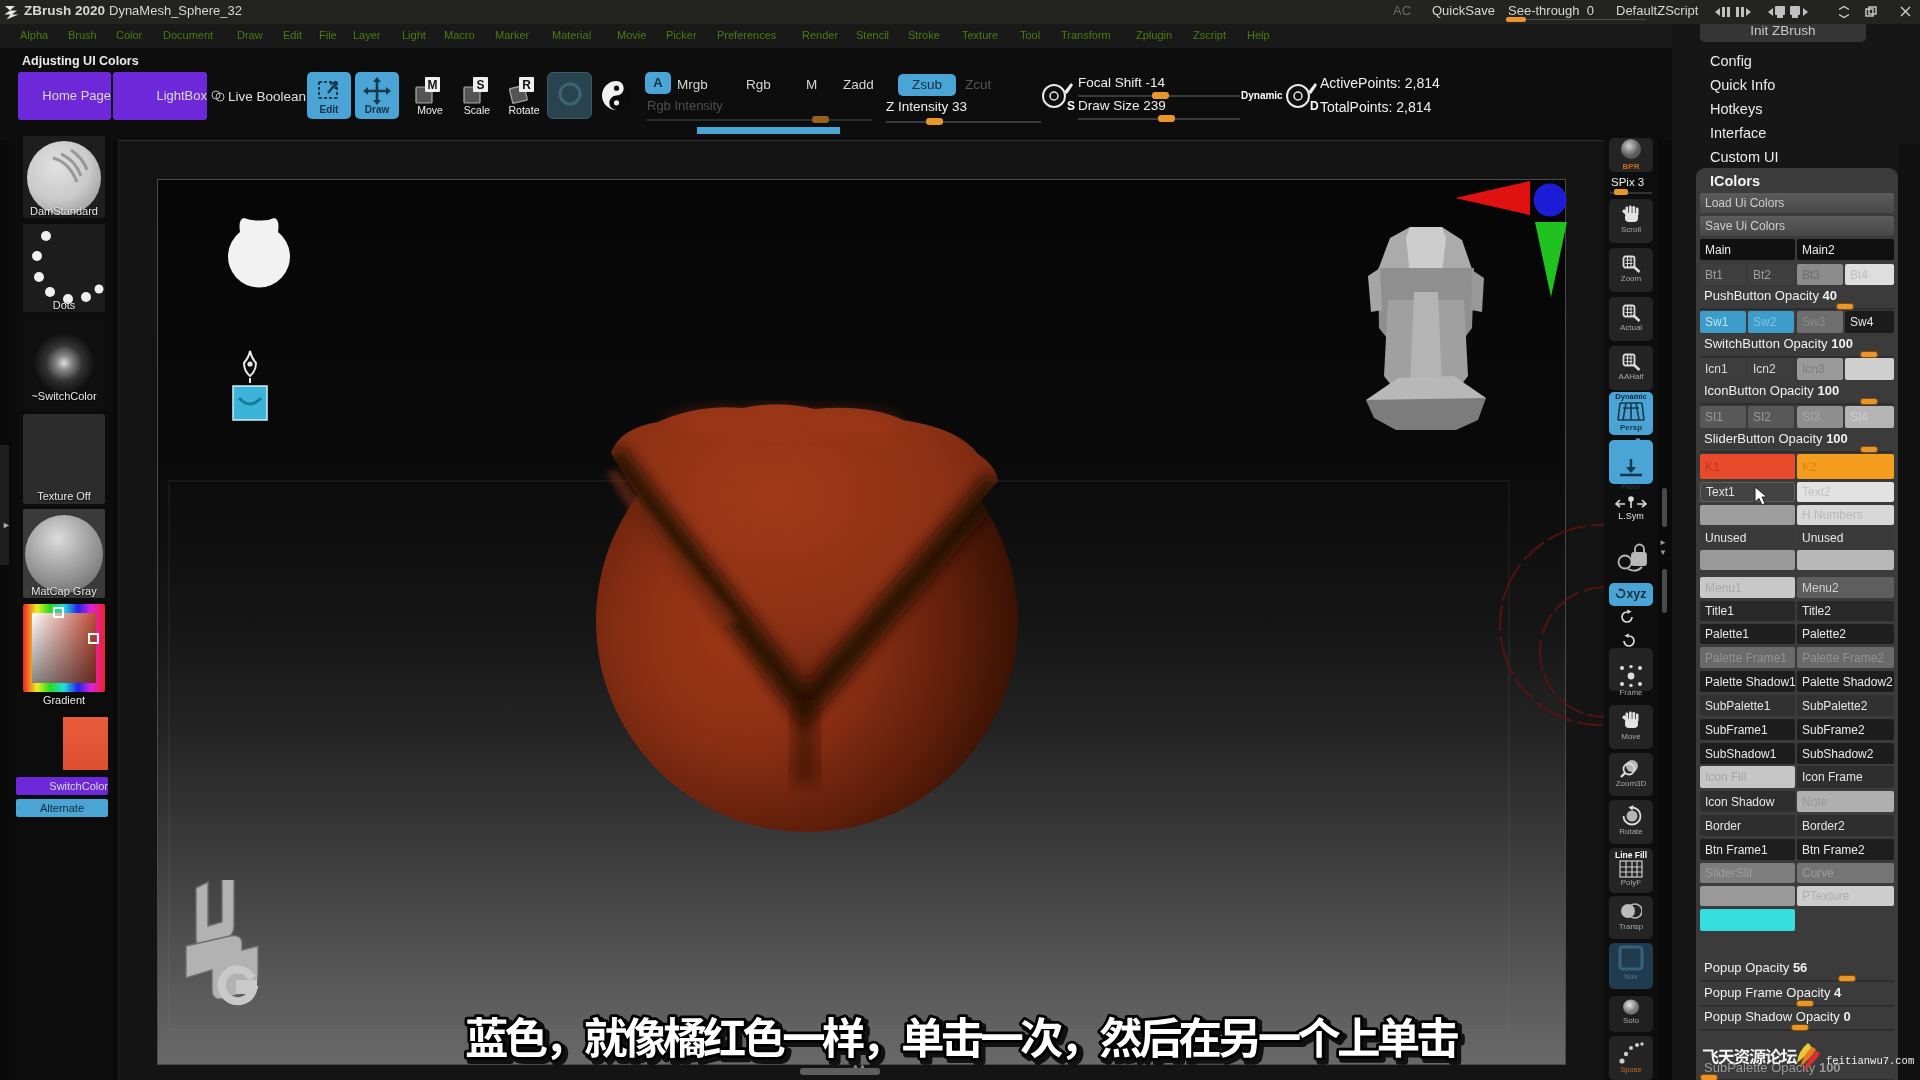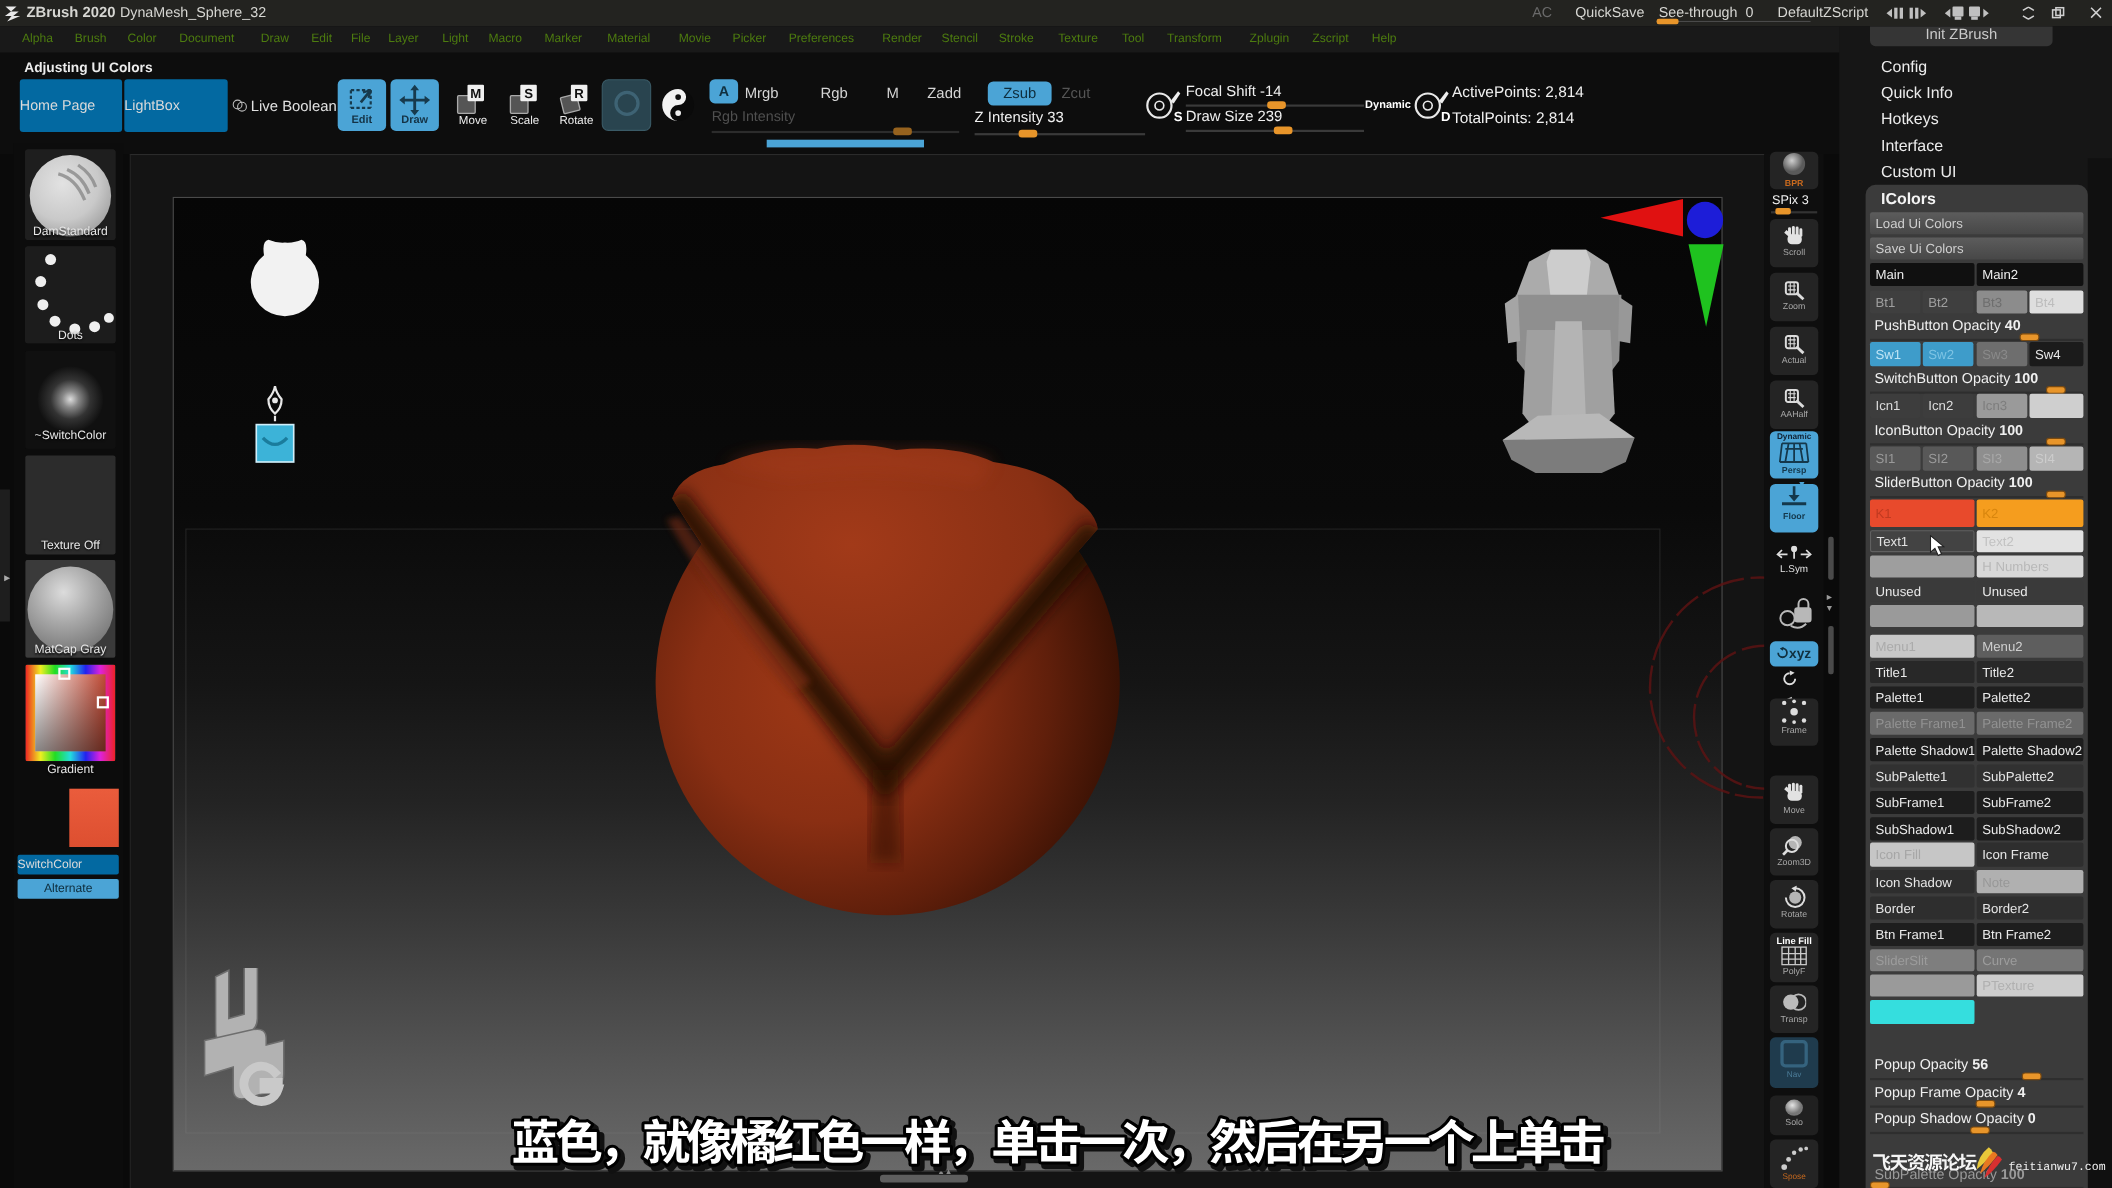--- a/index.html
+++ b/index.html
@@ -5,21 +5,21 @@
 html,body{width:1920px;height:1080px;overflow:hidden;background:#0a0a0a;font-family:"Liberation Sans",sans-serif;}
 .abs{position:absolute}
 #stage{position:relative;width:1920px;height:1080px}
 
 #titlebar{left:0;top:0;width:1920px;height:24px;background:#232320;color:#d6d6d2;font-size:14px}
 #titlebar .t{position:absolute;top:3px;white-space:nowrap}
 #menubar{left:0;top:24px;width:1920px;height:24px;background:#191919;color:#4d7c0f;font-size:11px}
 #menubar .m{position:absolute;top:5px}
 
 #toolzone{left:0;top:48px;width:1920px;height:92px;background:#0d0d0d}
-.tbtn{position:absolute;background:#0369a1;border-radius:3px;color:#dadada;text-align:left;font-size:13px}
+.tbtn{position:absolute;background:#6d28d9;border-radius:3px;color:#dadada;text-align:right;font-size:13px}
 .bluebtn{position:absolute;background:#4ba4d6;border-radius:5px;color:#123;text-align:center}
 .lbl{position:absolute;white-space:nowrap}
 .track{position:absolute;height:2px;background:#3a3a3a}
 .knob{position:absolute;width:17px;height:7px;background:#e8952a;border-radius:3px}
 
 #leftcol{left:12px;top:130px;width:100px;height:950px;background:#0c0c0c}
 .thumb{position:absolute;left:23px;width:82px;background:#272727;border-radius:2px;overflow:hidden}
 .tlabel{position:absolute;width:100%;text-align:center;color:#e8e8e8;font-size:11px;text-shadow:0 1px 2px #000}
 
 #cpanel{left:118px;top:140px;width:1486px;height:940px;background:#141414;border-top:1px solid #2b2b2b;border-left:1px solid #222}
@@ -431,21 +431,21 @@
             <rect x="3.5" y="3.5" width="11" height="11" rx="2"></rect>
             <path d="M5.5 7 h7 M5.5 10.5 h7 M7.5 4 v10 M11 4 v10" stroke-width="1"></path>
             <path d="M13 13 L19.5 19" stroke-width="2.6"></path>
           </g>
         </svg><div style="margin-top:-2px">AAHalf</div></div>
  <div class="rbtn blue" style="top:252px;height:43px"><div style="font-size:7.5px;color:#123;font-weight:bold">Dynamic</div><svg width="30" height="20" viewBox="0 0 30 20">
           <g stroke="#14384c" fill="none" stroke-width="1.6">
             <path d="M4 2 h22 M7 7 h16 M2 19 h26 M4 2 L2 19 M26 2 l2 17 M10 2 l-3 17 M20 2 l3 17 M15 2 v17"></path>
           </g>
         </svg><div style="color:#14384c;font-weight:bold">Persp</div></div>
- <div class="rbtn blue" style="top:300px;height:44px;padding-top:1px"><svg width="26" height="22" viewBox="0 0 26 22">
+ <div class="rbtn blue" style="top:300px;height:44px;padding-top:18px"><svg width="26" height="22" viewBox="0 0 26 22">
           <g stroke="#14384c" fill="#14384c">
             <path d="M13 1 v10" stroke-width="2.4" fill="none"></path>
             <path d="M13 15 l-5 -6 h10 Z" stroke="none"></path>
             <path d="M2 17 h22" stroke-width="2.6" fill="none"></path>
           </g>
         </svg><div style="color:#14384c;font-weight:bold">Floor</div></div>
  <div class="abs" style="left:30px;top:296px;color:#4ba4d6;font-size:8px">▼</div>
  <div class="abs" style="left:5px;top:356px;width:44px;text-align:center;color:#e0e0e0"><svg width="34" height="14" viewBox="0 0 34 14">
           <g stroke="#ddd" stroke-width="1.6" fill="#ddd">
             <path d="M17 1 v11" fill="none"></path>
@@ -467,21 +467,21 @@
           <path d="M3 1.5 l3.5 -1.5 -0.8 3.6 Z" fill="#10303f"></path>
         </svg>xyz</div>
  <svg class="abs" style="left:15px;top:469px" width="16" height="15" viewBox="0 0 16 15">
         <path d="M13 8 a5 5 0 1 1 -5 -5" stroke="#ddd" stroke-width="1.7" fill="none"></path>
         <path d="M8 0.5 l4.5 2 -4 2.5 Z" fill="#ddd"></path>
       </svg>
  <svg class="abs" style="left:17px;top:493px" width="16" height="15" viewBox="0 0 16 15">
         <path d="M3 8 a5 5 0 1 0 5 -5" stroke="#ddd" stroke-width="1.7" fill="none"></path>
         <path d="M8 0.5 l-4.5 2 4 2.5 Z" fill="#ddd"></path>
       </svg>
- <div class="rbtn" style="top:495px;height:43px;padding-top:0"><svg width="26" height="24" viewBox="0 0 26 24">
+ <div class="rbtn" style="top:508px;height:43px;padding-top:16px"><svg width="26" height="24" viewBox="0 0 26 24">
           <g fill="#ddd">
             <circle cx="13" cy="12" r="3.4"></circle>
             <circle cx="4" cy="4" r="2"></circle>
             <circle cx="22" cy="4" r="2"></circle>
             <circle cx="4" cy="20" r="2"></circle>
             <circle cx="22" cy="20" r="2"></circle>
             <circle cx="13" cy="2.6" r="1.7"></circle>
             <circle cx="13" cy="21.4" r="1.7"></circle>
           </g>
         </svg><div style="margin-top:-2px">Frame</div></div>

